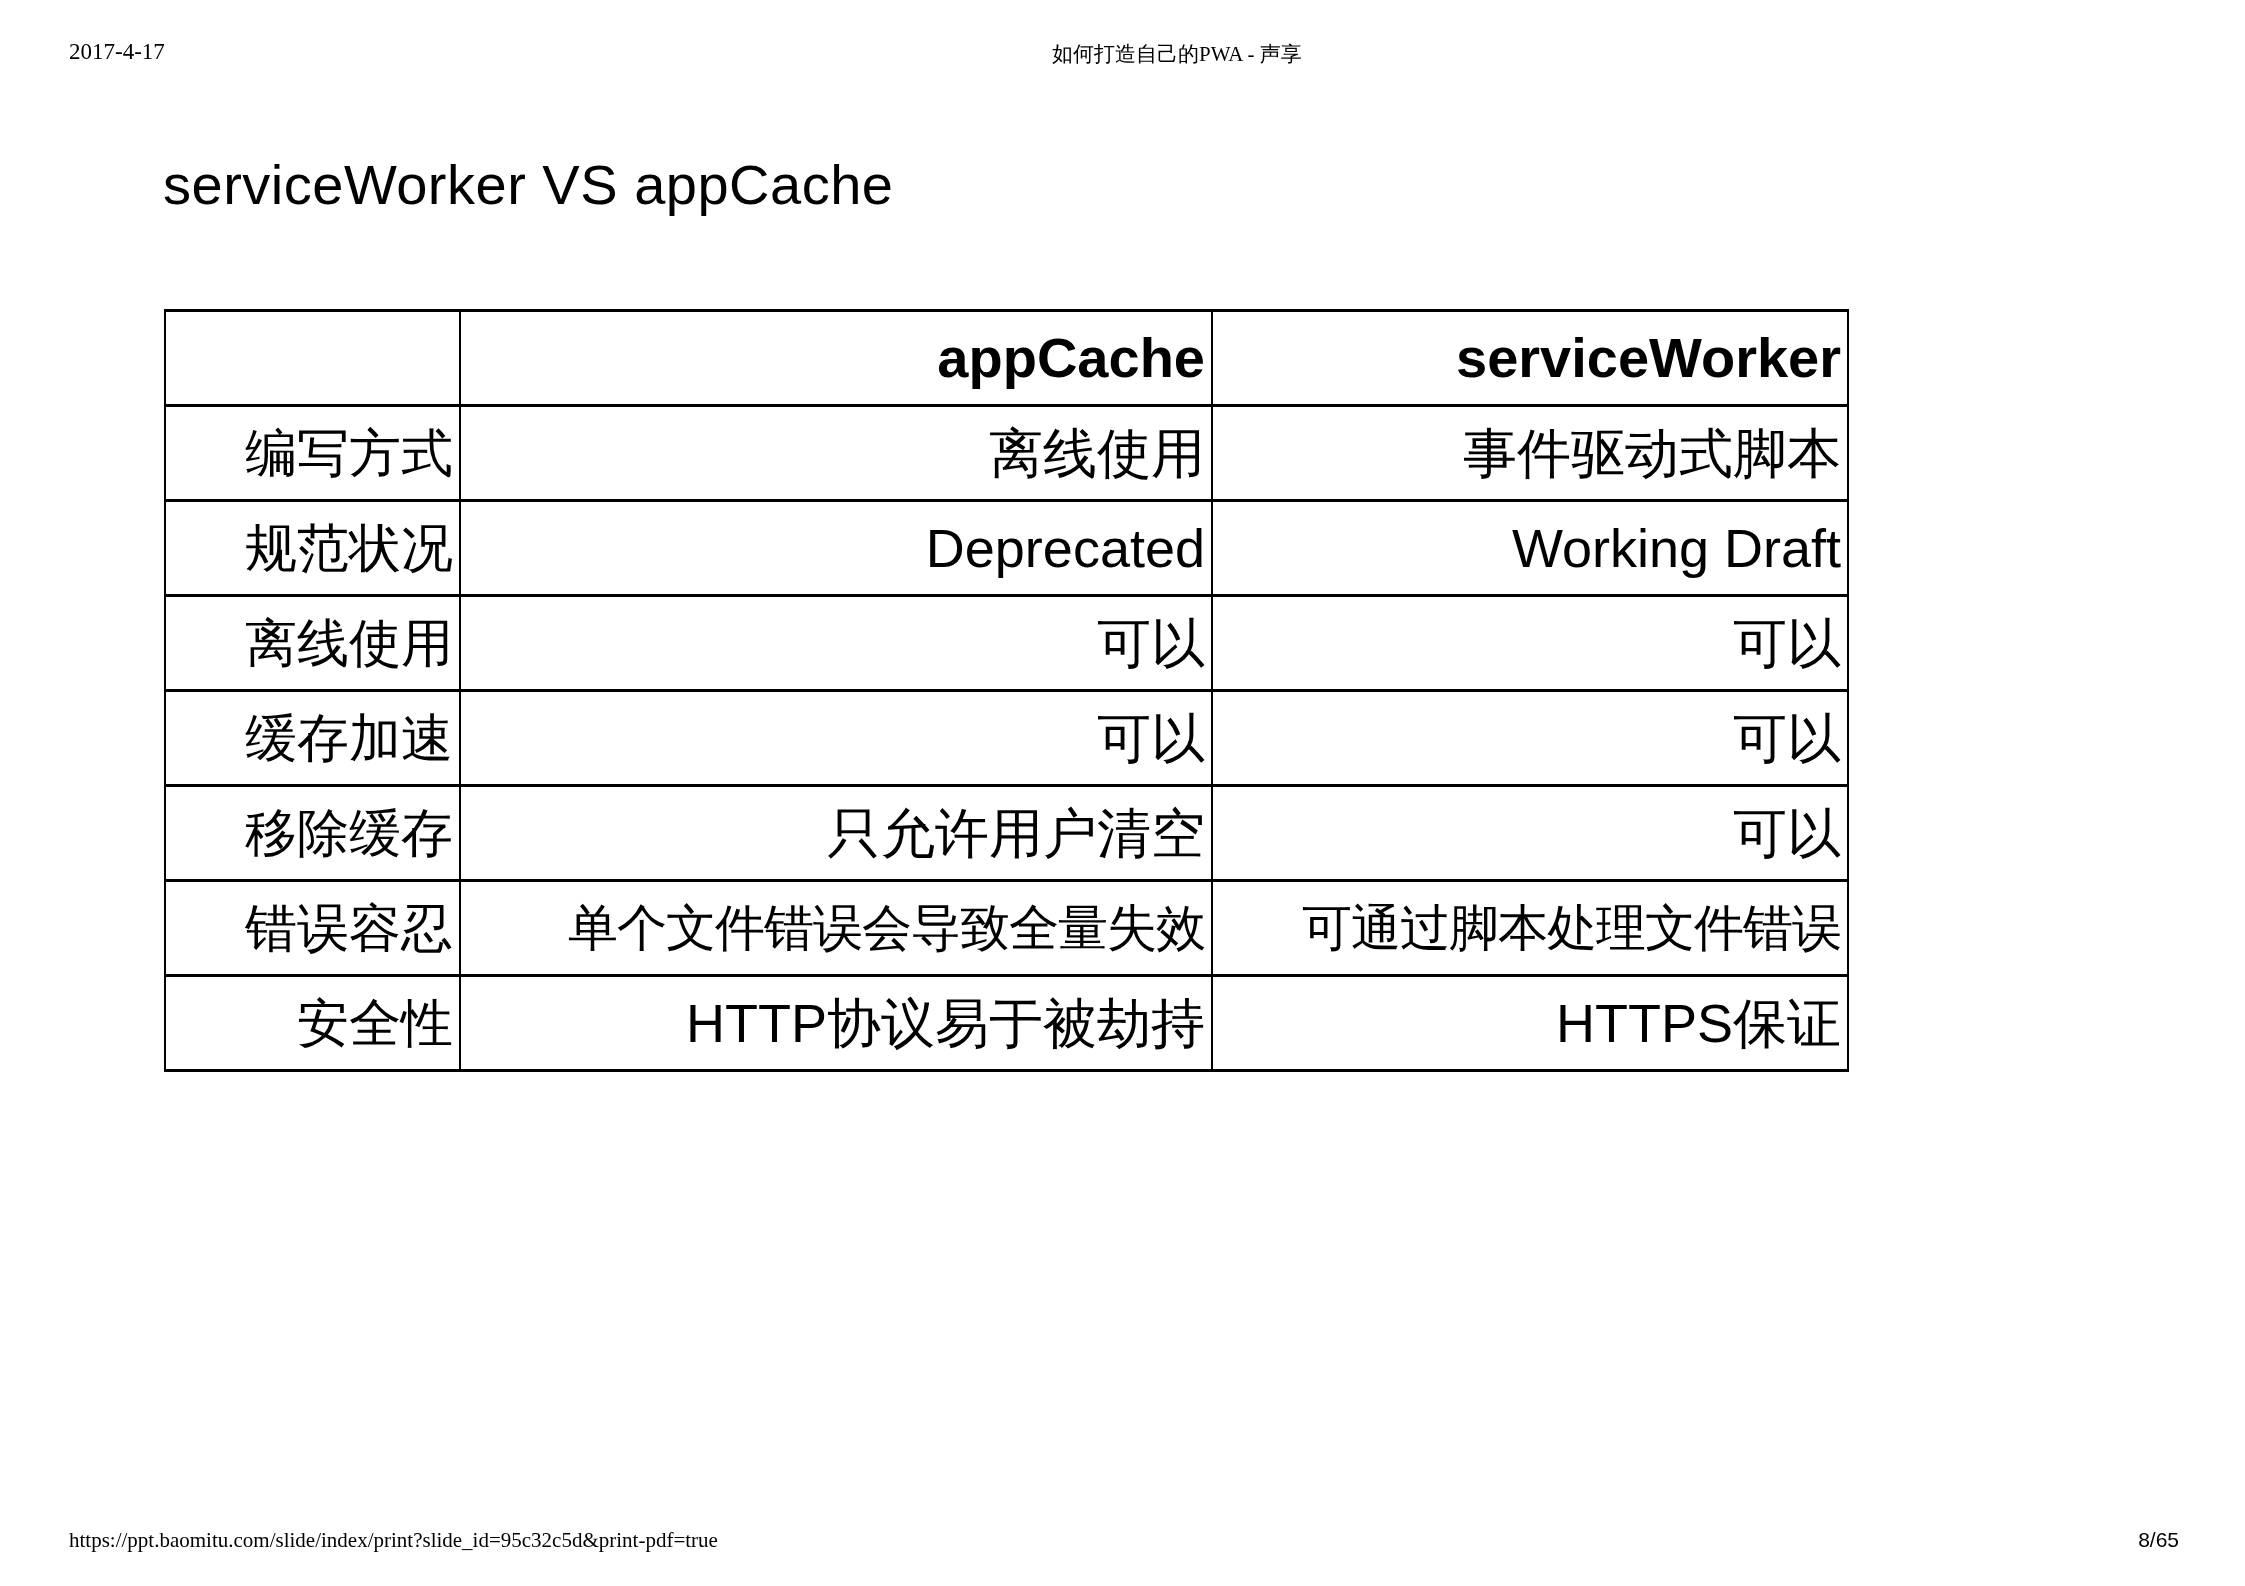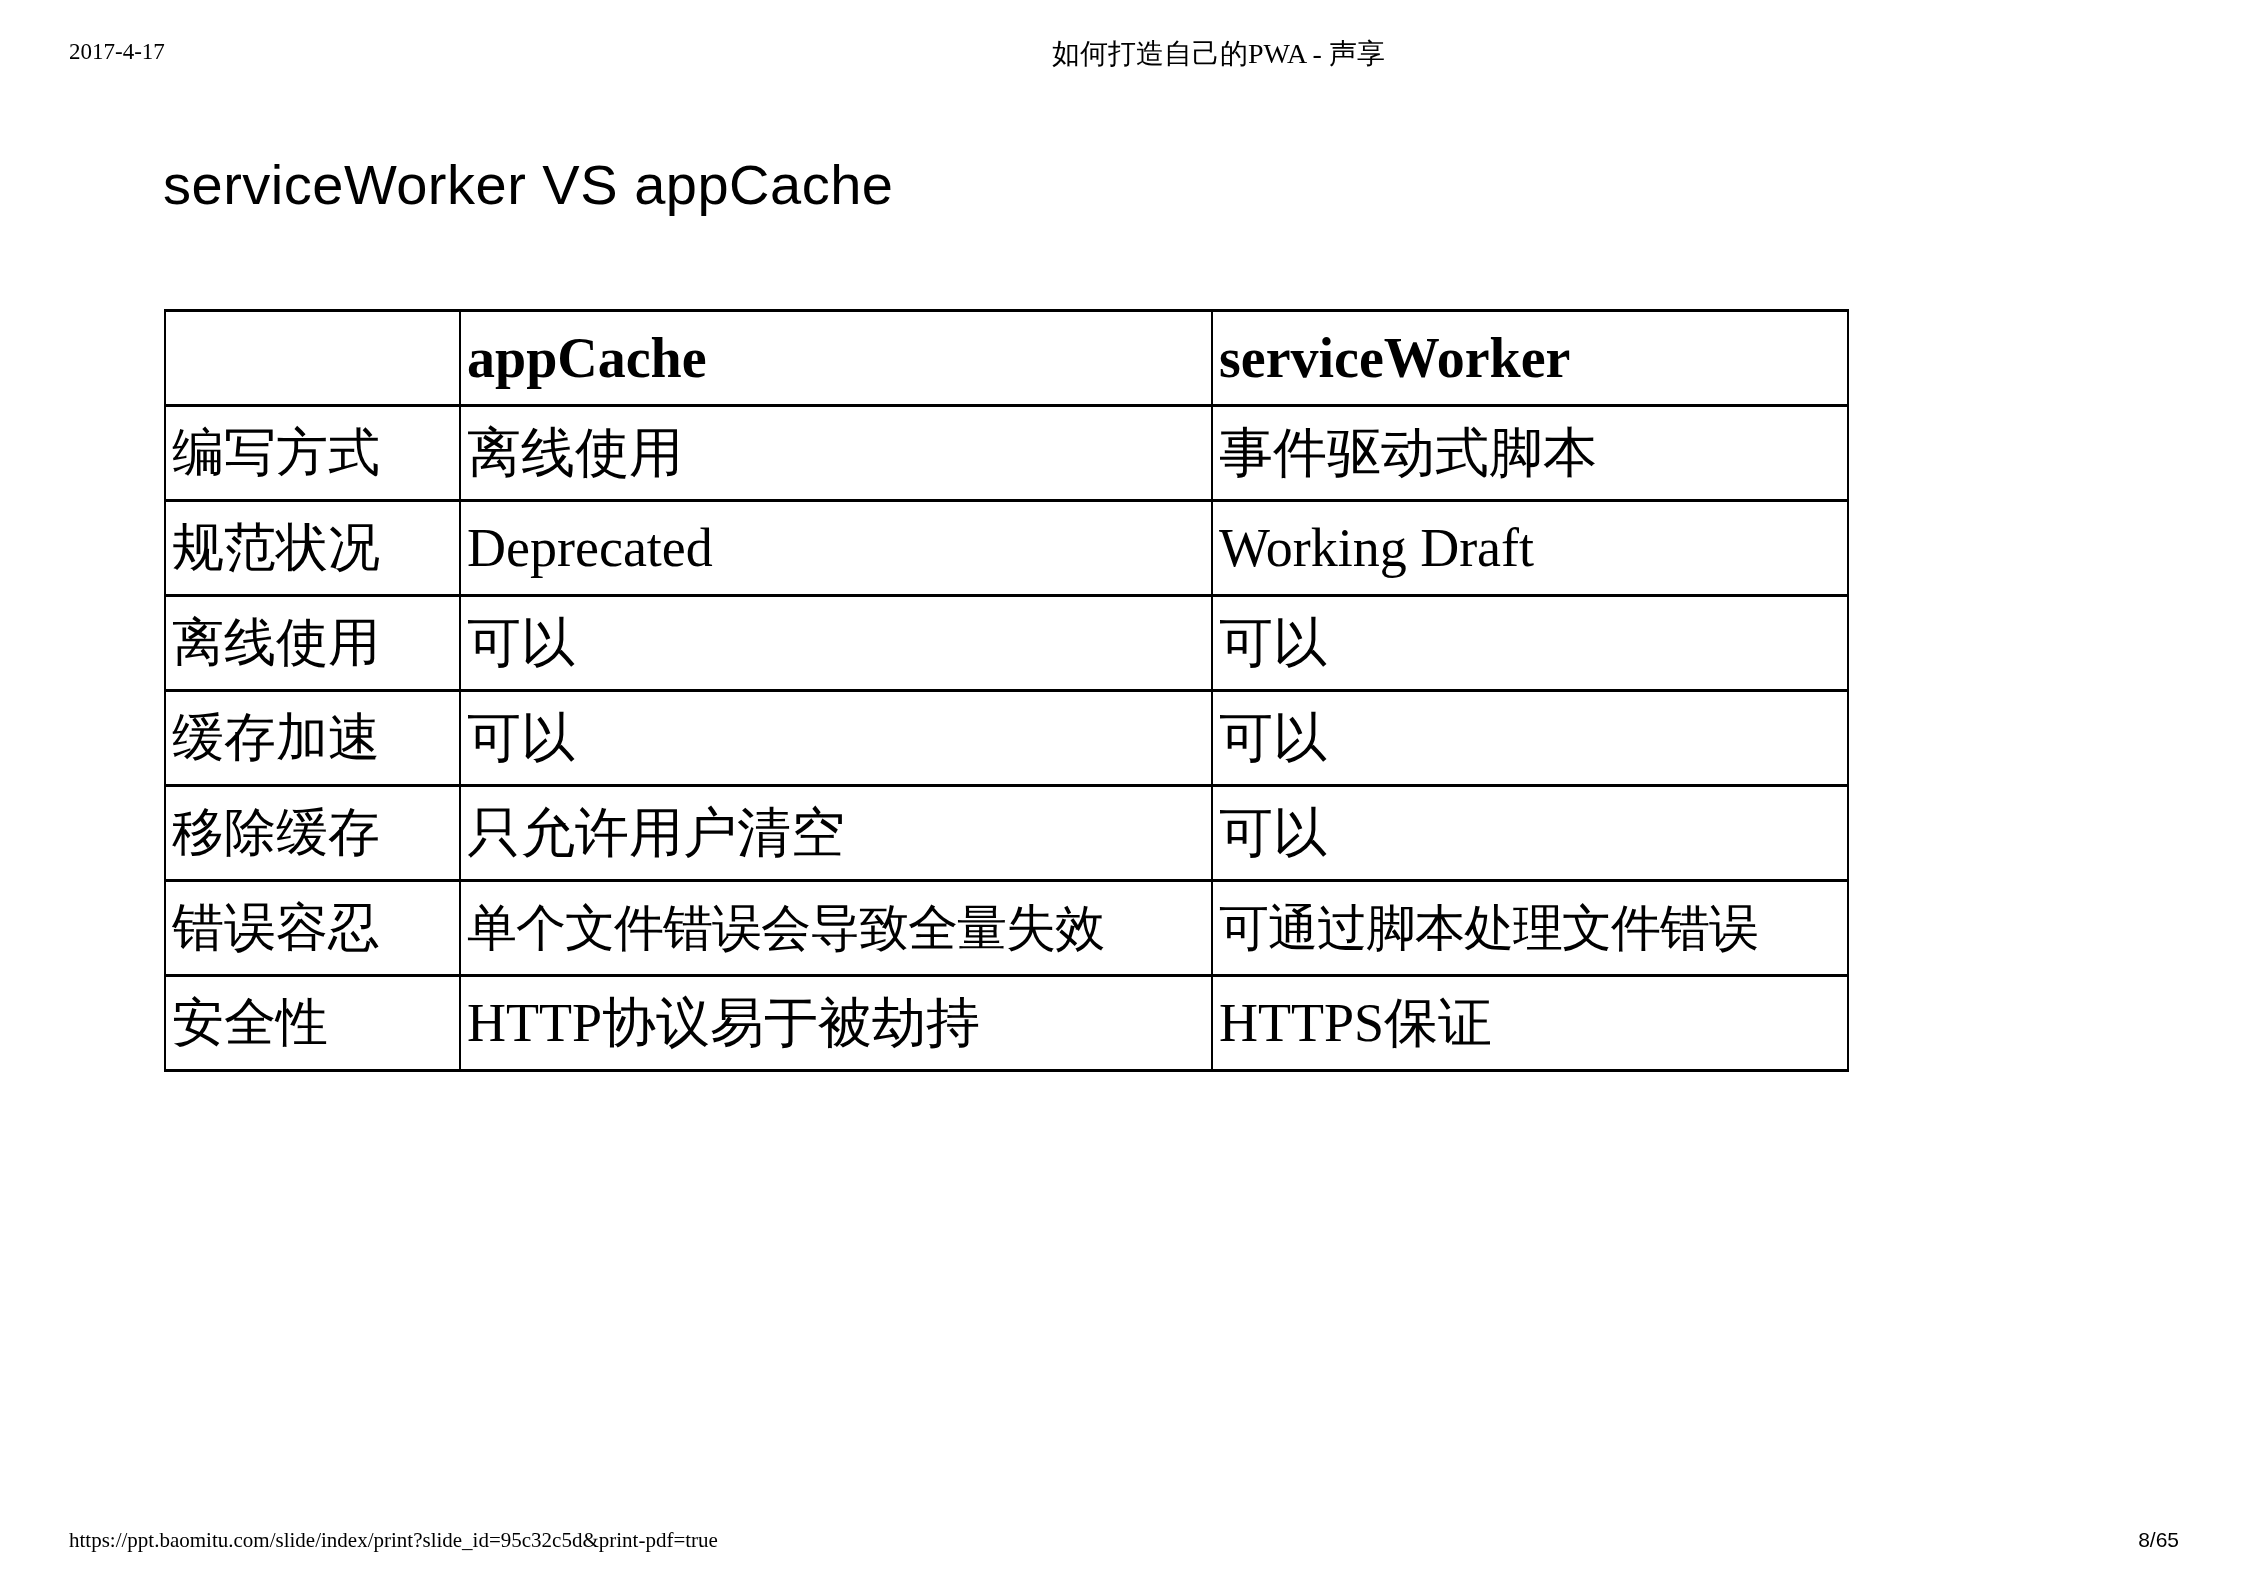--- a/index.html
+++ b/index.html
@@ -22,21 +22,21 @@
       font-family: "Liberation Serif", "DejaVu Serif", serif;
       font-size: 23px;
       line-height: 24px;
       white-space: nowrap;
     }
     .print-header-title {
       position: absolute;
       left: 1052px;
       top: 42px;
       font-family: "Liberation Serif", "DejaVu Serif", serif;
-      font-size: 28px;
+      font-size: 21px;
       line-height: 24px;
       white-space: nowrap;
     }
     .print-footer-url {
       position: absolute;
       left: 69px;
       top: 1528px;
       font-family: "Liberation Serif", "DejaVu Serif", serif;
       font-size: 21px;
       line-height: 24px;
@@ -70,27 +70,26 @@
       border-collapse: collapse;
       table-layout: fixed;
     }
     .compare-table td, .compare-table th {
       border-top: 3px solid #000;
       border-bottom: 3px solid #000;
       border-left: 2px solid #000;
       border-right: 2px solid #000;
       height: 92px;
       padding: 0 6px;
-      text-align: left;
+      text-align: right;
       vertical-align: middle;
       white-space: nowrap;
       overflow: hidden;
       font-size: 54px;
       line-height: 60px;
-      font-family: Liberation Serif, serif;
     }
     .compare-table th {
       font-weight: bold;
       font-size: 56px;
     }
     .col-feature { width: 295px; }
     .col-appcache { width: 752px; }
     .col-sw { width: 636px; }
     .cell-feature {
       font-size: 52px !important;

